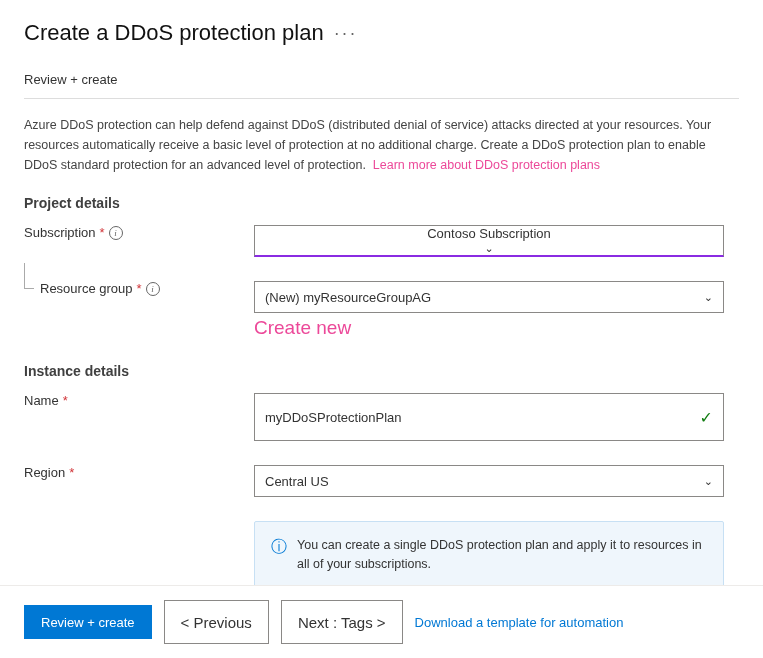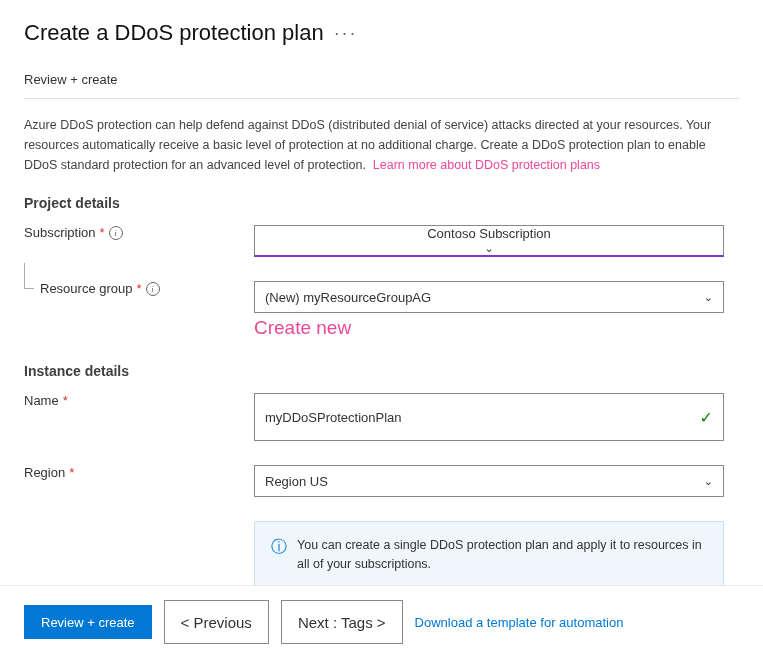--- a/index.html
+++ b/index.html
@@ -345,21 +345,21 @@
       </div>
     </div>
 
     <div class="form-row">
       <div class="form-label-cell">
         <span>Region</span>
         <span class="required-star">*</span>
       </div>
       <div class="form-control-cell">
         <div class="dropdown-control">
-          <span>Region US</span>
+          <span>Central US</span>
           <span class="dropdown-chevron">⌄</span>
         </div>
       </div>
     </div>
 
     <div class="info-box">
       <span class="info-box-icon">ⓘ</span>
       <span class="info-box-text">You can create a single DDoS protection plan and apply it to resources in all of your subscriptions.</span>
     </div>
 

